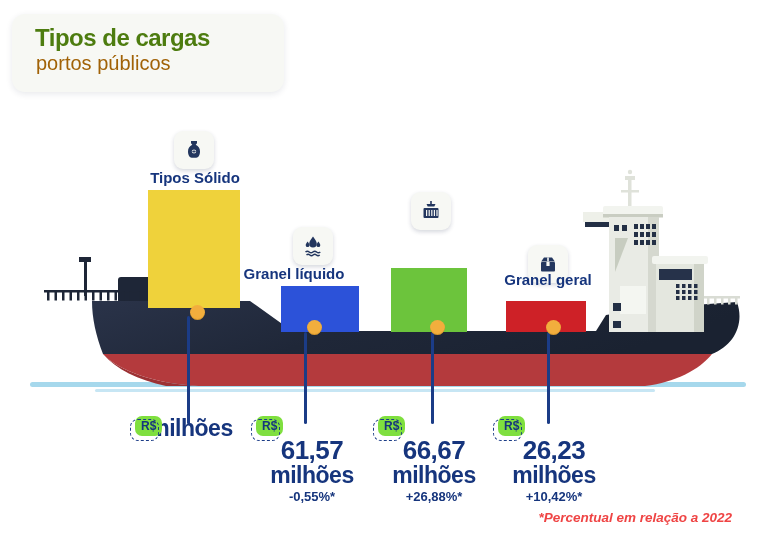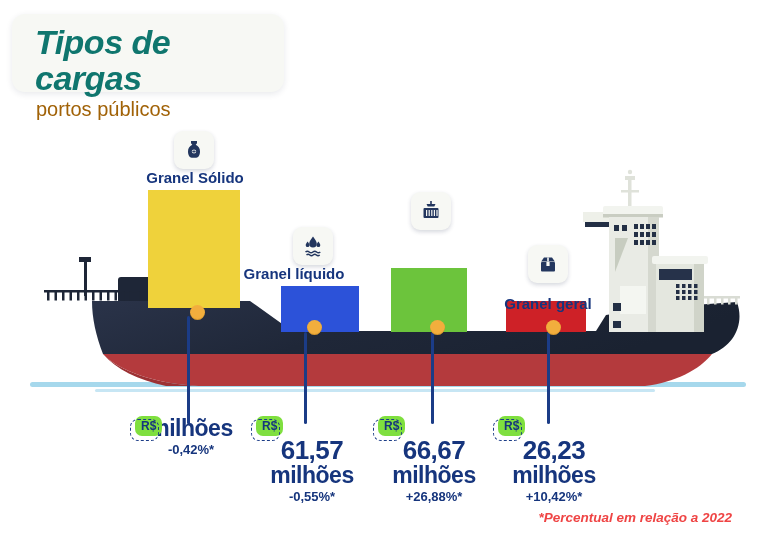--- a/index.html
+++ b/index.html
@@ -2,21 +2,21 @@
 <html><head>
 <meta charset="utf-8">
 <style>
   html,body{margin:0;padding:0;background:#fff;}
   .stage{position:relative;width:768px;height:534px;background:#ffffff;overflow:hidden;
          font-family:"Liberation Sans",sans-serif;color:#1b3c87;}
   .ship-svg{position:absolute;left:0;top:0;}
   
   .card{position:absolute;left:12px;top:14px;width:272px;height:78px;background:#f7f8f4;
         border-radius:13px;box-shadow:0 2px 6px rgba(30,40,70,.10);}
-  .title{font-size:34px;font-weight:700;letter-spacing:-0.5px;color:#0f766e;margin:11px 0 0 23px;line-height:1.05;font-style:italic;}
+  .title{font-size:24px;font-weight:700;letter-spacing:-0.5px;color:#4d7c0f;margin:11px 0 0 23px;line-height:1.05;}
   .subtitle{font-size:20px;font-weight:500;color:#a16207;margin:2px 0 4px 24px;}
   
   .block{position:absolute;}
   
   .tile{position:absolute;width:40px;height:38px;background:#f7f8f4;border-radius:9px;
         box-shadow:0 2px 4px rgba(30,40,70,.18);display:flex;align-items:center;justify-content:center;}
   .tile svg{display:block;}
   
   .cargo-label{position:absolute;transform:translateX(-50%);text-align:center;
                font-size:15px;font-weight:700;color:#16357d;line-height:1.1;}
@@ -173,38 +173,37 @@
   </div>
   <div class="tile" style="left:528px;top:245px;">
     <svg width="24" height="24" viewBox="0 0 24 24" fill="#23365e">
       <path d="M5.2 9.5 8 5.5h8l2.8 4z"></path>
       <rect x="5" y="10" width="14" height="9.5" rx="1"></rect>
       <rect x="10.4" y="10" width="3.2" height="4" fill="#f7f8f4"></rect>
       <rect x="11.2" y="5.5" width="1.6" height="4" fill="#f7f8f4"></rect>
     </svg>
   </div>
 
-  <div class="cargo-label" style="left:195px;top:170px;width:150px;">Granel Sólido</div>
+  <div class="cargo-label" style="left:195px;top:170px;width:150px;">Tipos Sólido</div>
   <div class="cargo-label" style="left:294px;top:266px;width:150px;">Granel líquido</div>
-  <div class="cargo-label" style="left:548px;top:296px;width:150px;">Granel geral</div>
+  <div class="cargo-label" style="left:548px;top:272px;width:150px;">Granel geral</div>
 
   <div class="cline" style="left:187px;top:316px;height:108px;"></div>
   <div class="cline" style="left:304px;top:332px;height:92px;"></div>
   <div class="cline" style="left:431px;top:332px;height:92px;"></div>
   <div class="cline" style="left:547px;top:332px;height:92px;"></div>
 
   <div class="dot" style="left:190px;top:305px;"></div>
   <div class="dot" style="left:307px;top:320px;"></div>
   <div class="dot" style="left:430px;top:320px;"></div>
   <div class="dot" style="left:546px;top:320px;"></div>
 
   <div class="vg" style="left:191px;">
     <span class="badge">R$</span>
     <div class="unit">milhões</div>
-    <div class="change">-0,42%*</div>
   </div>
   <div class="vg" style="left:312px;">
     <span class="badge">R$</span>
     <div class="amount">61,57</div>
     <div class="unit">milhões</div>
     <div class="change">-0,55%*</div>
   </div>
   <div class="vg" style="left:434px;">
     <span class="badge">R$</span>
     <div class="amount">66,67</div>

